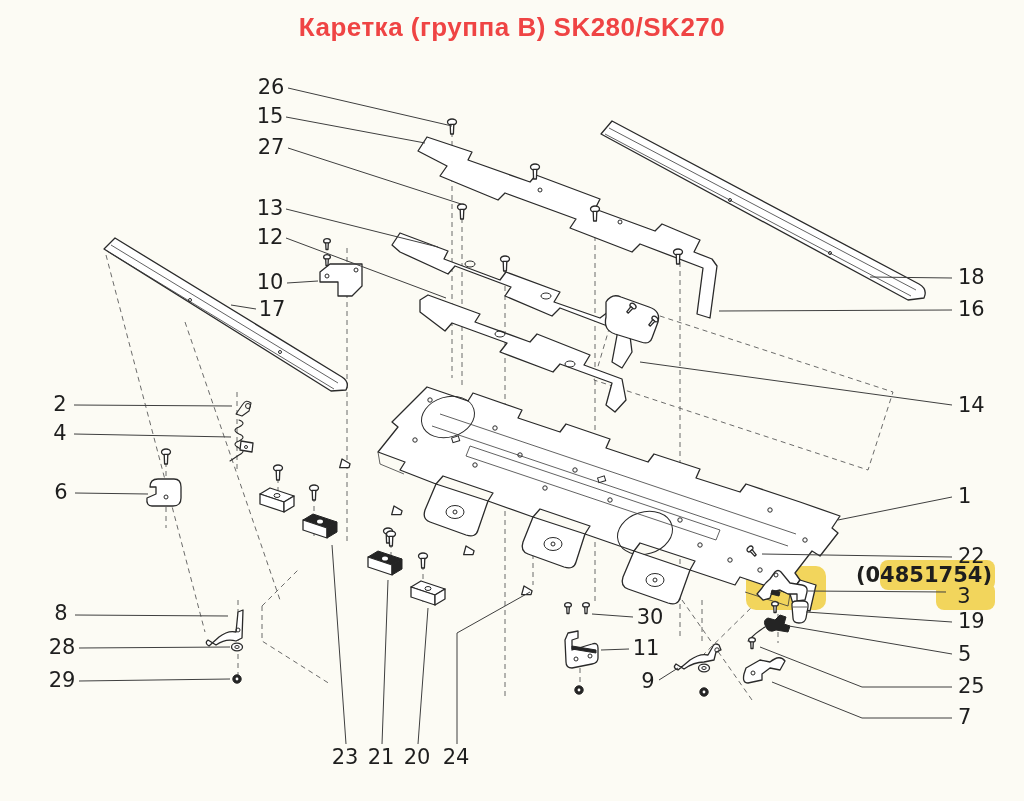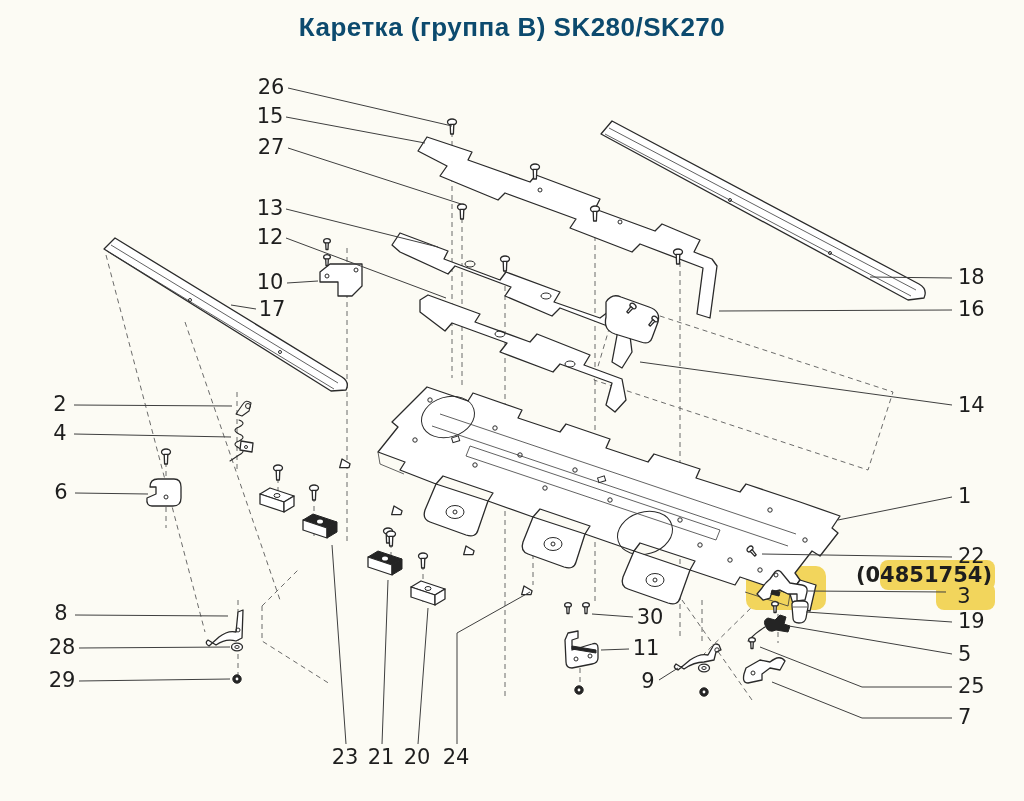--- a/index.html
+++ b/index.html
@@ -1,20 +1,20 @@
 <!DOCTYPE html>
 <html><head>
 <meta charset="utf-8">
 <style>
   html,body{margin:0;padding:0;}
   body{background:#e8e8e8;font-family:"DejaVu Sans","Liberation Sans",sans-serif;}
   .page{position:relative;width:1024px;height:801px;background:#FCFBF4;overflow:hidden;margin:0 auto;}
   .title{position:absolute;top:12px;left:0;width:100%;text-align:center;
          font-family:"Liberation Sans","DejaVu Sans",sans-serif;
-         font-weight:bold;font-size:26px;color:#0c4a6e;letter-spacing:.5px;}
+         font-weight:bold;font-size:26px;color:#ef4444;letter-spacing:.5px;}
   svg{position:absolute;top:0;left:0;}
   svg text{font-family:"DejaVu Sans","Liberation Sans",sans-serif;font-size:21px;fill:#1e1e1e;}
   .part{fill:#ffffff;stroke:#2a2a2a;stroke-width:1.3;stroke-linejoin:round;}
   .ln{fill:none;stroke:#2a2a2a;stroke-width:1.1;stroke-linejoin:round;stroke-linecap:round;}
   .thin{fill:none;stroke:#3a3a3a;stroke-width:.8;}
   .dark{fill:#242424;stroke:#242424;stroke-width:1;}
   .dash{fill:none;stroke:#5a5a5a;stroke-width:.9;stroke-dasharray:5 4;}
   .dot{fill:none;stroke:#2a2a2a;stroke-width:1;}
 </style>
 </head>

